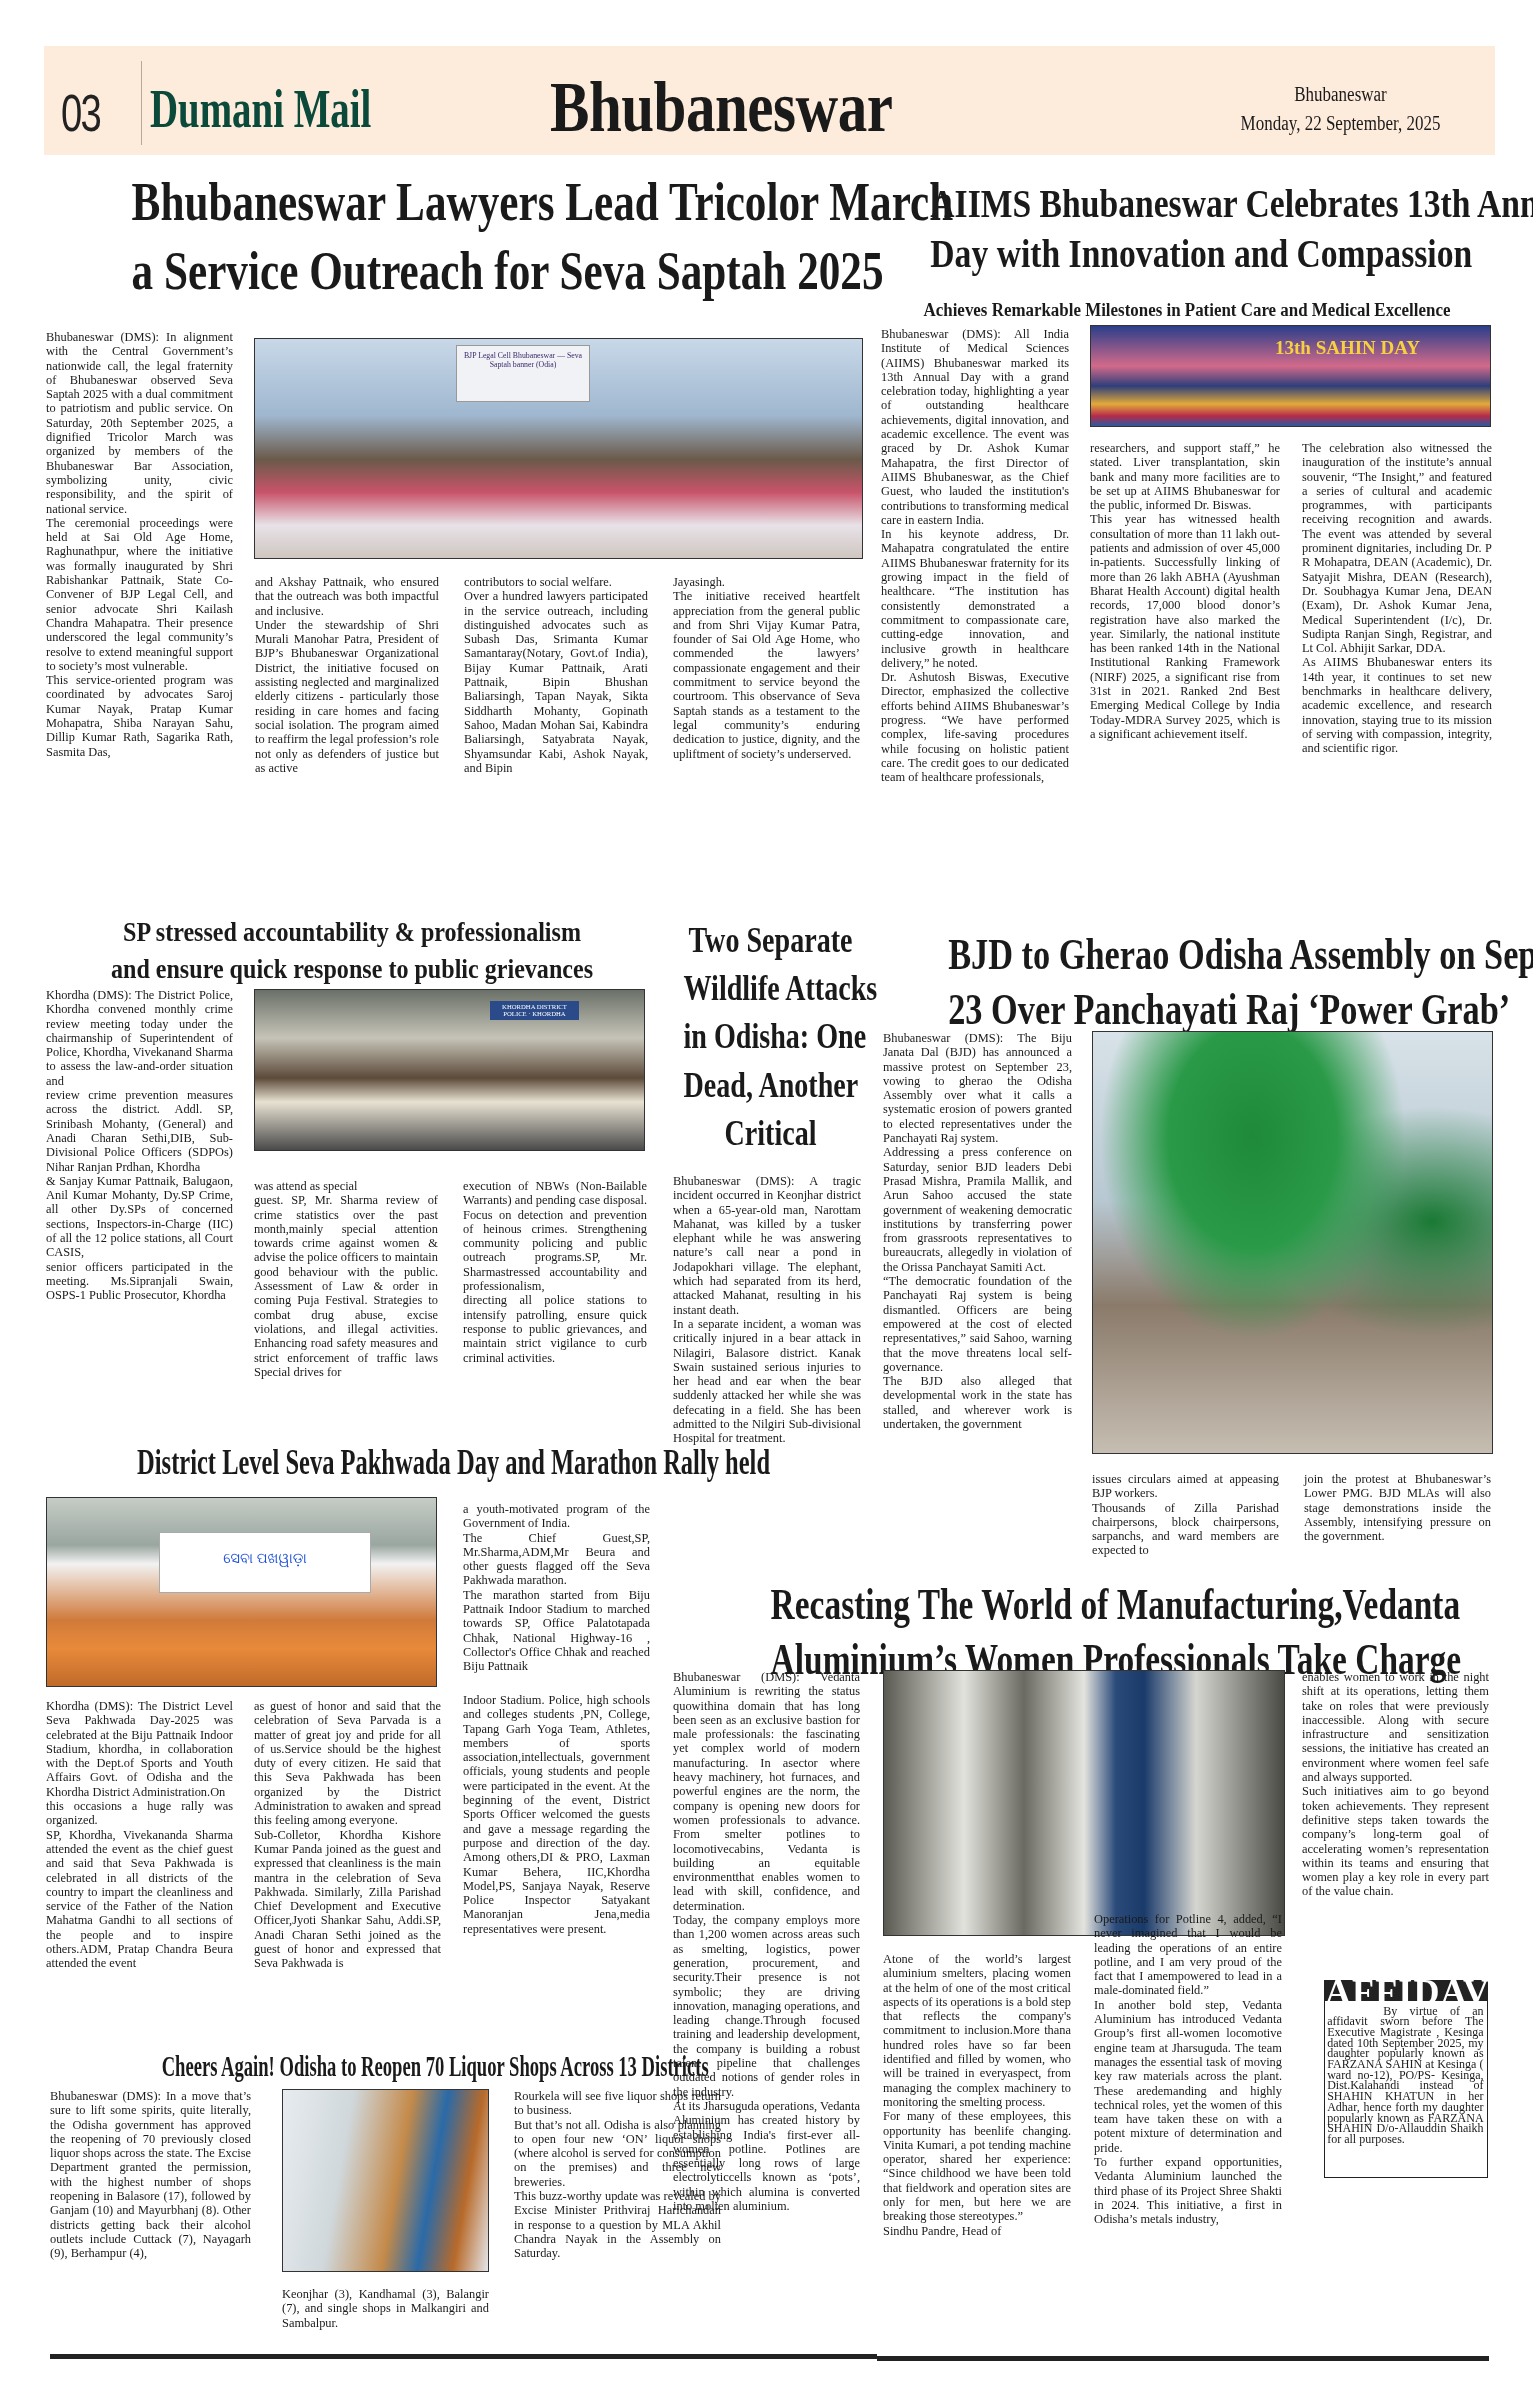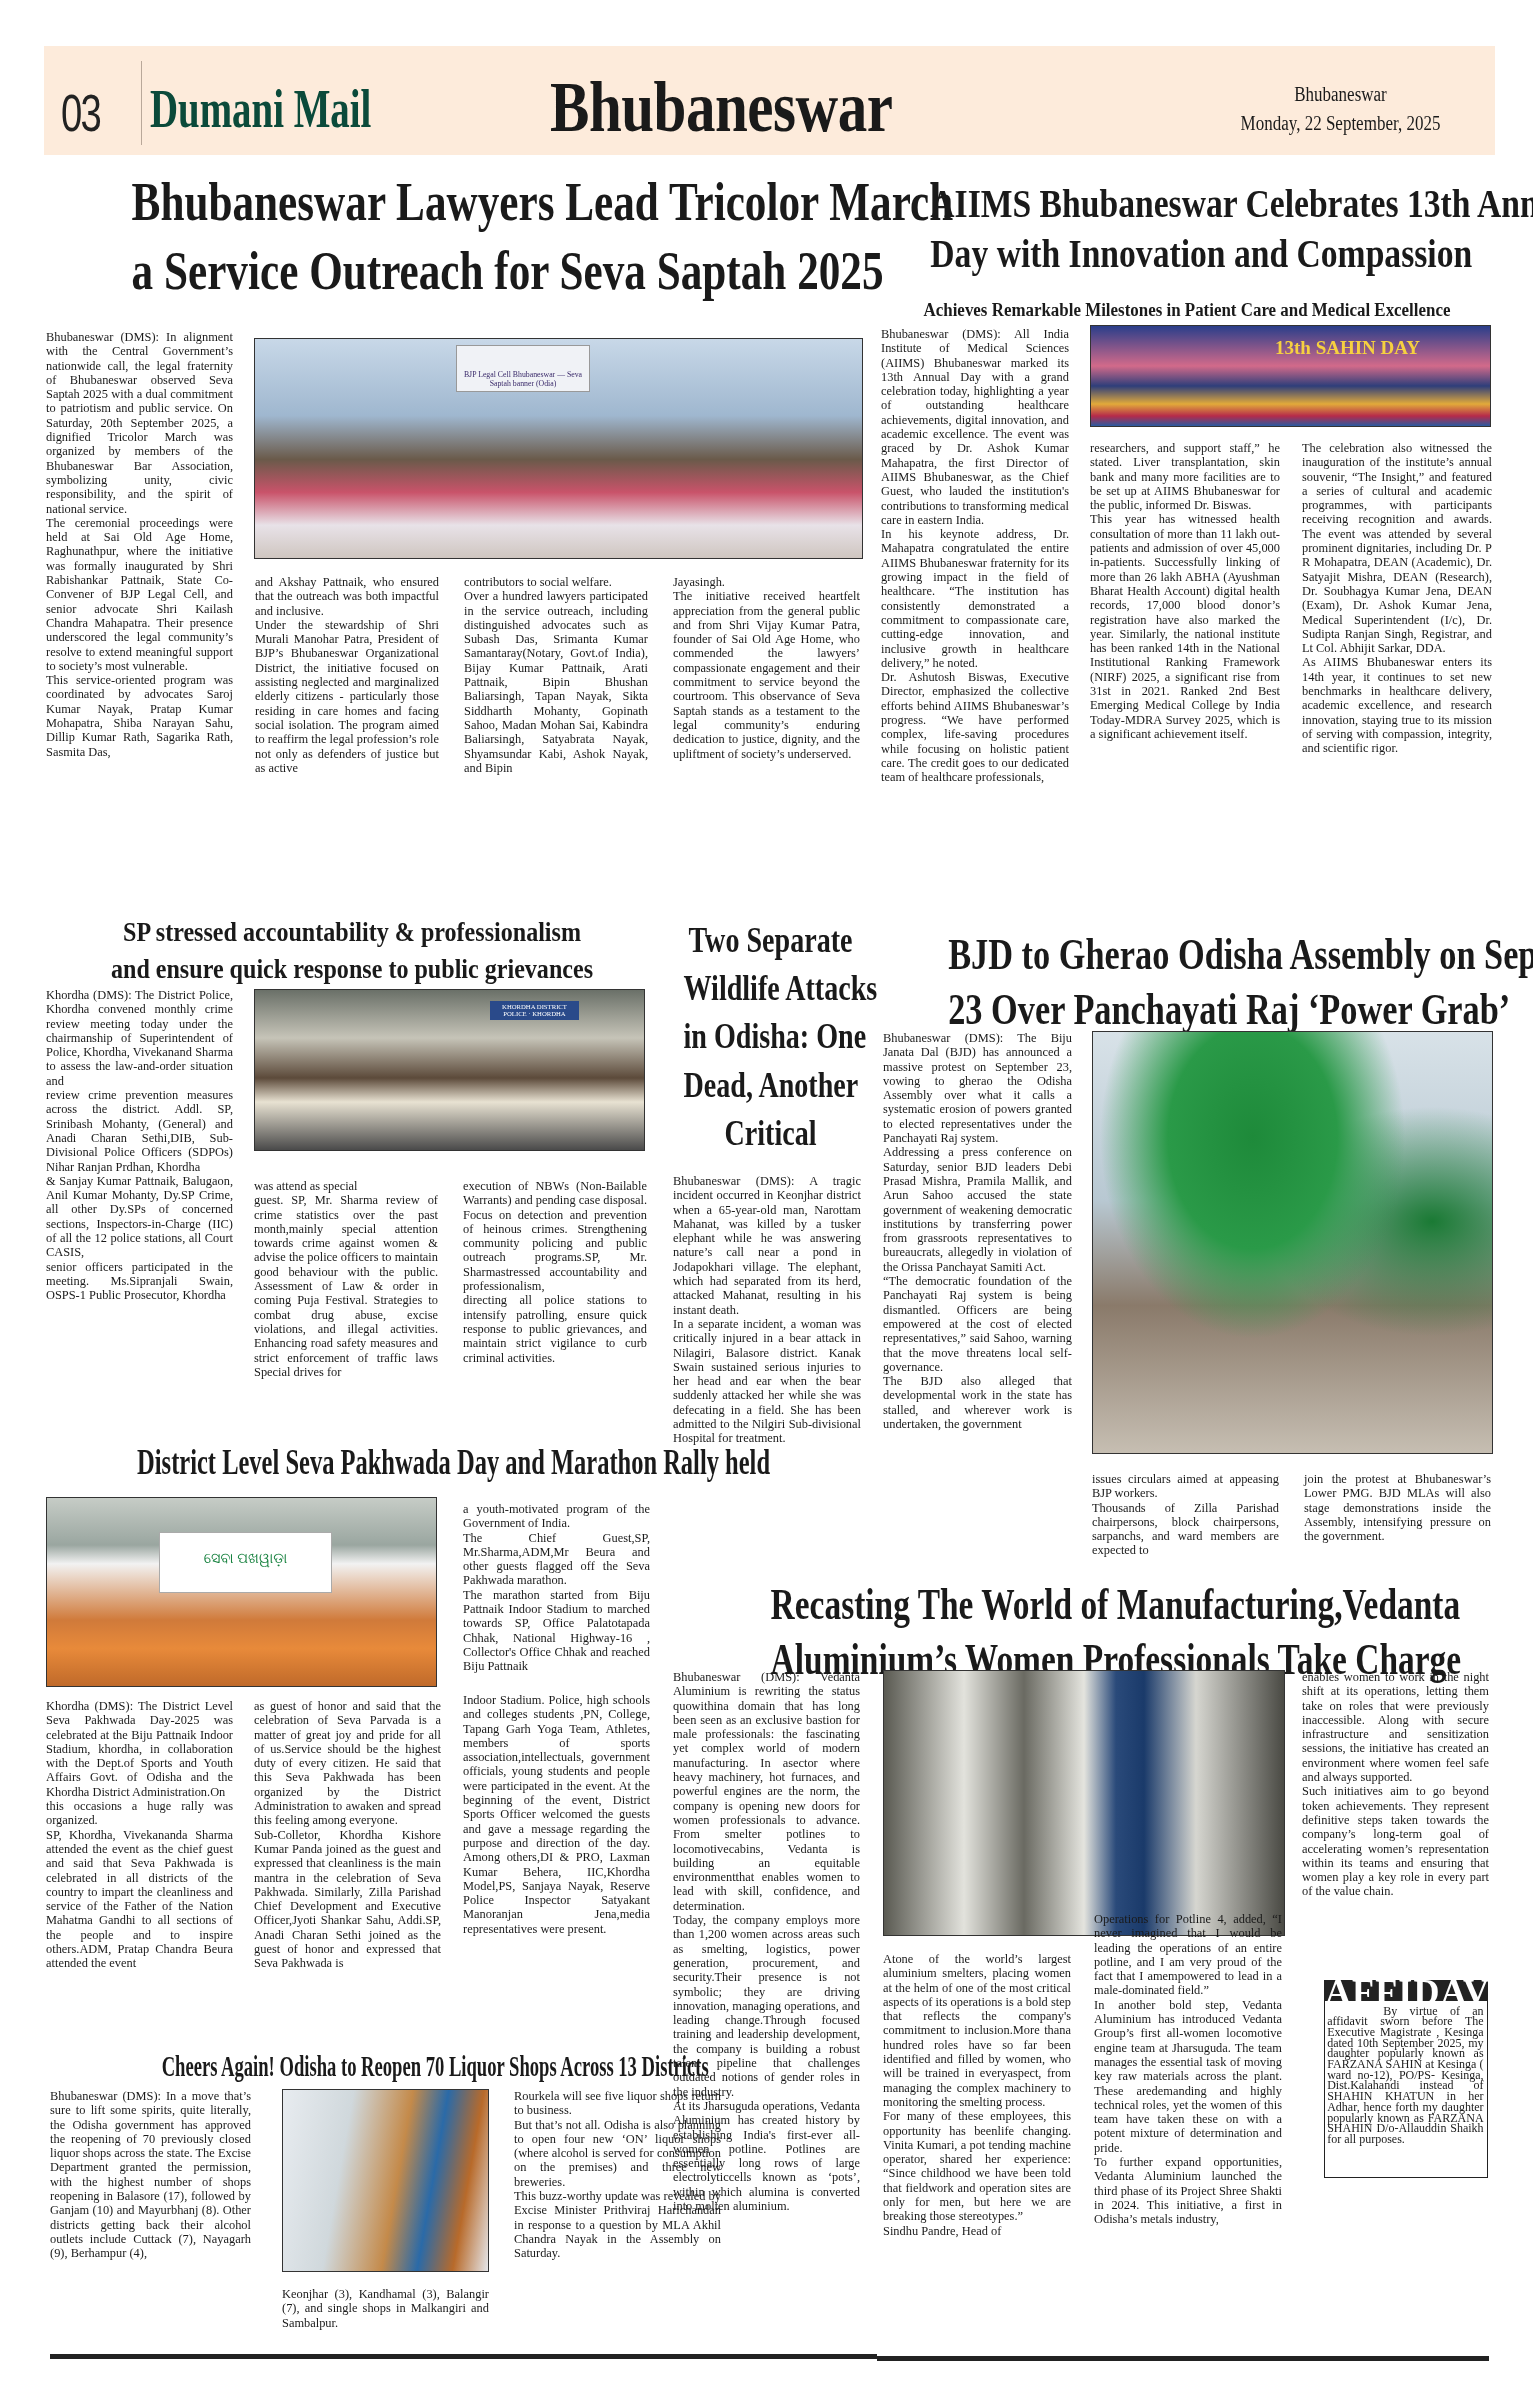--- a/index.html
+++ b/index.html
@@ -33,21 +33,21 @@
 <div class="abs m-date">Monday, 22 September, 2025</div>
 
 <div class="abs hl" style="left:50px;top:168px;width:816px;font-size:54px;transform:scaleX(.80);transform-origin:center top;">
   <div>Bhubaneswar Lawyers Lead Tricolor March</div>
   <div>a Service Outreach for Seva Saptah 2025</div>
 </div>
 <div class="abs body" style="left:46px;top:330px;width:187px;white-space:pre-line"><b>Bhubaneswar (DMS):</b><span> In alignment with the Central Government’s nationwide call, the legal fraternity of Bhubaneswar observed Seva Saptah 2025 with a dual commitment to patriotism and public service. On Saturday, 20th September 2025, a dignified Tricolor March was organized by members of the Bhubaneswar Bar Association, symbolizing unity, civic responsibility, and the spirit of national service.
 The ceremonial proceedings were held at Sai Old Age Home, Raghunathpur, where the initiative was formally inaugurated by Shri Rabishankar Pattnaik, State Co-Convener of BJP Legal Cell, and senior advocate Shri Kailash Chandra Mahapatra. Their presence underscored the legal community’s resolve to extend meaningful support to society’s most vulnerable.
 This service-oriented program was coordinated by advocates Saroj Kumar Nayak, Pratap Kumar Mohapatra, Shiba Narayan Sahu, Dillip Kumar Rath, Sagarika Rath, Sasmita Das,</span></div>
 <div class="abs photo" style="left:254px;top:338px;width:609px;height:221px;background:linear-gradient(180deg,#c8d8e8 0%,#9fb7cf 35%,#6a5a4a 55%,#c9536a 70%,#e8e2e8 85%,#cfc6c0 100%)">
-  <div style="position:absolute;left:201px;top:5.6px;width:134px;height:47px;background:#f0f2f6;border:0.6px solid #999;font-size:7.8px;text-align:center;padding-top:24px;color:#3a2a6a">BJP Legal Cell Bhubaneswar — Seva Saptah banner (Odia)</div>
+  <div style="position:absolute;left:201px;top:5.6px;width:134px;height:57px;background:#f0f2f6;border:0.6px solid #999;font-size:7.8px;text-align:center;padding-top:5px;color:#3a2a6a">BJP Legal Cell Bhubaneswar — Seva Saptah banner (Odia)</div>
 </div>
 <div class="abs body" style="left:255px;top:575px;width:184px;white-space:pre-line">and Akshay Pattnaik, who ensured that the outreach was both impactful and inclusive.
 Under the stewardship of Shri Murali Manohar Patra, President of BJP’s Bhubaneswar Organizational District, the initiative focused on assisting neglected and marginalized elderly citizens - particularly those residing in care homes and facing social isolation. The program aimed to reaffirm the legal profession’s role not only as defenders of justice but as active</div>
 <div class="abs body" style="left:464px;top:575px;width:184px;white-space:pre-line">contributors to social welfare.
 Over a hundred lawyers participated in the service outreach, including distinguished advocates such as Subash Das, Srimanta Kumar Samantaray(Notary, Govt.of India), Bijay Kumar Pattnaik, Arati Pattnaik, Bipin Bhushan Baliarsingh, Tapan Nayak, Sikta Siddharth Mohanty, Gopinath Sahoo, Madan Mohan Sai, Kabindra Baliarsingh, Satyabrata Nayak, Shyamsundar Kabi, Ashok Nayak, and Bipin</div>
 <div class="abs body" style="left:673px;top:575px;width:187px;white-space:pre-line">Jayasingh.
 The initiative received heartfelt appreciation from the general public and from Shri Vijay Kumar Patra, founder of Sai Old Age Home, who commended the lawyers’ compassionate engagement and their commitment to service beyond the courtroom. This observance of Seva Saptah stands as a testament to the legal community’s enduring dedication to justice, dignity, and the upliftment of society’s underserved.</div>
 
 <div class="abs hl" style="left:874px;top:178px;width:626px;font-size:41px;line-height:1.22;transform:scaleX(.82);transform-origin:center top;">
   <div>AIIMS Bhubaneswar Celebrates 13th Annual</div>
@@ -99,21 +99,21 @@
 Addressing a press conference on Saturday, senior BJD leaders Debi Prasad Mishra, Pramila Mallik, and Arun Sahoo accused the state government of weakening democratic institutions by transferring power from grassroots representatives to bureaucrats, allegedly in violation of the Orissa Panchayat Samiti Act.
 “The democratic foundation of the Panchayati Raj system is being dismantled. Officers are being empowered at the cost of elected representatives,” said Sahoo, warning that the move threatens local self-governance.
 The BJD also alleged that developmental work in the state has stalled, and wherever work is undertaken, the government</span></div>
 <div class="abs photo" style="left:1092px;top:1031px;width:401px;height:423px;background:radial-gradient(ellipse at 40% 25%,#1e8a3a 0%,#2a9a48 25%,transparent 45%),radial-gradient(ellipse at 85% 45%,#1a7a34 0%,transparent 35%),linear-gradient(180deg,#d8e2e8 0%,#b8c8d2 40%,#8a7a6a 65%,#c6beb2 100%)"></div>
 <div class="abs body" style="left:1092px;top:1472px;width:187px;white-space:pre-line">issues circulars aimed at appeasing BJP workers.
 Thousands of Zilla Parishad chairpersons, block chairpersons, sarpanchs, and ward members are expected to</div>
 <div class="abs body" style="left:1304px;top:1472px;width:187px;white-space:pre-line">join the protest at Bhubaneswar’s Lower PMG. BJD MLAs will also stage demonstrations inside the Assembly, intensifying pressure on the government.</div>
 
 <div class="abs hl" style="left:45px;top:1441px;width:614px;font-size:35px;transform:scaleX(.70);transform-origin:center top;">District Level Seva Pakhwada Day and Marathon Rally held</div>
 <div class="abs photo" style="left:46px;top:1497px;width:391px;height:190px;background:linear-gradient(180deg,#c6ccc6 0%,#9aa6a0 25%,#f2f2f2 35%,#d07a3a 65%,#e88a3a 80%,#c06a2a 100%)">
-  <div style="position:absolute;left:112px;top:34px;width:173px;height:61px;background:#fff;border:0.6px solid #aaa;font-size:14.5px;color:#15803d;text-align:center;padding-top:17px">ସେବା ପଖୱାଡ଼ା</div>
+  <div style="position:absolute;left:112px;top:34px;width:212px;height:61px;background:#fff;border:0.6px solid #aaa;font-size:14.5px;color:#1d4ed8;text-align:center;padding-top:17px">ସେବା ପଖୱାଡ଼ା</div>
 </div>
 <div class="abs body" style="left:463px;top:1502px;width:187px;white-space:pre-line">a youth-motivated program of the Government of India.
 The Chief Guest,SP, Mr.Sharma,ADM,Mr Beura and other guests flagged off the Seva Pakhwada marathon.
 The marathon started from Biju Pattnaik Indoor Stadium to marched towards SP, Office Palatotapada Chhak, National Highway-16 , Collector's Office Chhak and reached Biju Pattnaik</div>
 <div class="abs body" style="left:46px;top:1699px;width:187px;white-space:pre-line"><b>Khordha (DMS):</b><span> The District Level Seva Pakhwada Day-2025 was celebrated at the Biju Pattnaik Indoor Stadium, khordha, in collaboration with the Dept.of Sports and Youth Affairs Govt. of Odisha and the Khordha District Administration.On
  this occasions a huge rally was organized.
 SP, Khordha, Vivekananda Sharma attended the event as the chief guest and said that Seva Pakhwada is celebrated in all districts of the country to impart the cleanliness and service of the Father of the Nation Mahatma Gandhi to all sections of the people and to inspire others.ADM, Pratap Chandra Beura attended the event</span></div>
 <div class="abs body" style="left:254px;top:1699px;width:187px;white-space:pre-line">as guest of honor and said that the celebration of Seva Parvada is a matter of great joy and pride for all of us.Service should be the highest duty of every citizen. He said that this Seva Pakhwada has been organized by the District Administration to awaken and spread this feeling among everyone.
 Sub-Colletor, Khordha Kishore Kumar Panda joined as the guest and expressed that cleanliness is the main mantra in the celebration of Seva Pakhwada. Similarly, Zilla Parishad Chief Development and Executive Officer,Jyoti Shankar Sahu, Addi.SP, Anadi Charan Sethi joined as the guest of honor and expressed that Seva Pakhwada is</div>
 <div class="abs body" style="left:463px;top:1693px;width:187px;white-space:pre-line">Indoor Stadium. Police, high schools and colleges students ,PN, College, Tapang Garh Yoga Team, Athletes, members of sports association,intellectuals, government officials, young students and people were participated in the event. At the beginning of the event, District Sports Officer welcomed the guests and gave a message regarding the purpose and direction of the day. Among others,DI &amp; PRO, Laxman Kumar Behera, IIC,Khordha Model,PS, Sanjaya Nayak, Reserve Police Inspector Satyakant Manoranjan Jena,media representatives were present.</div>

